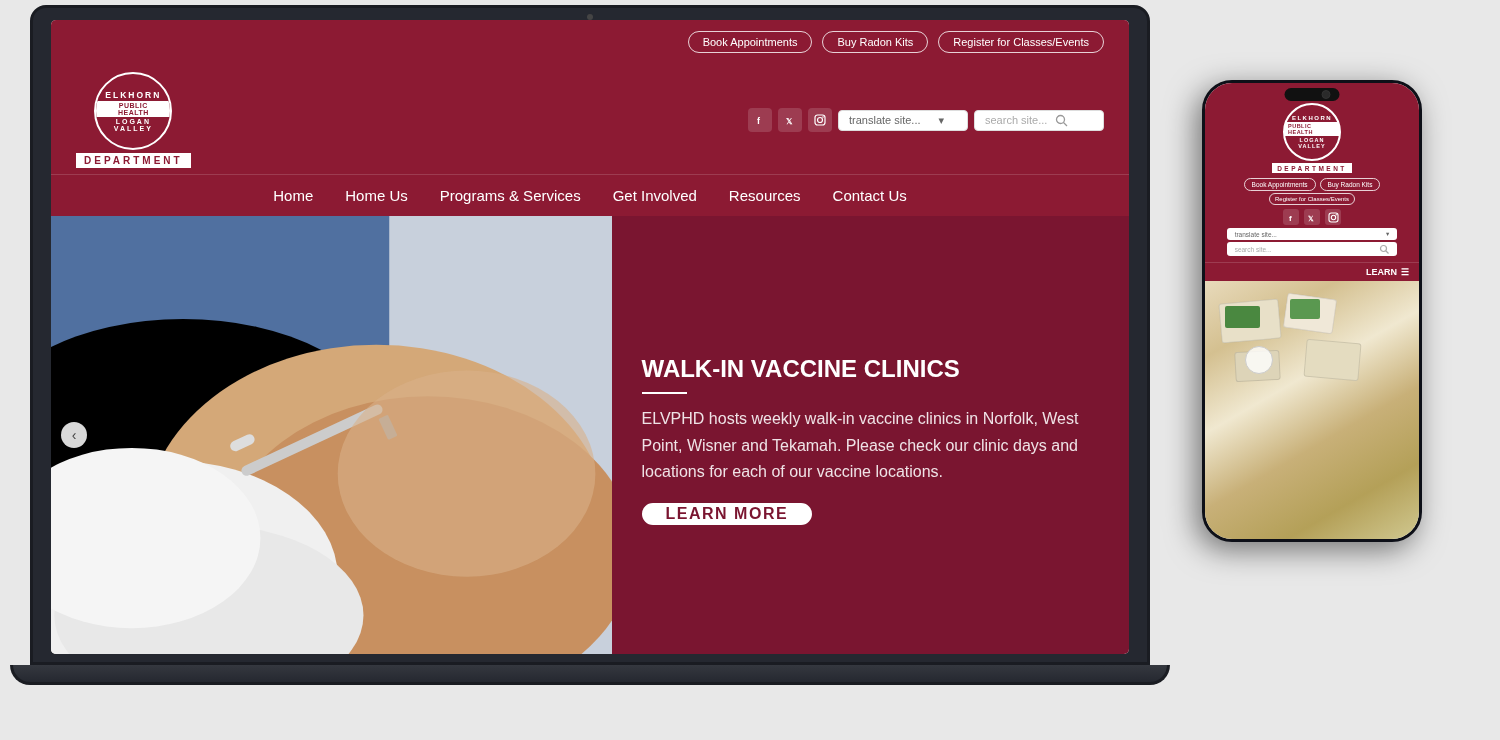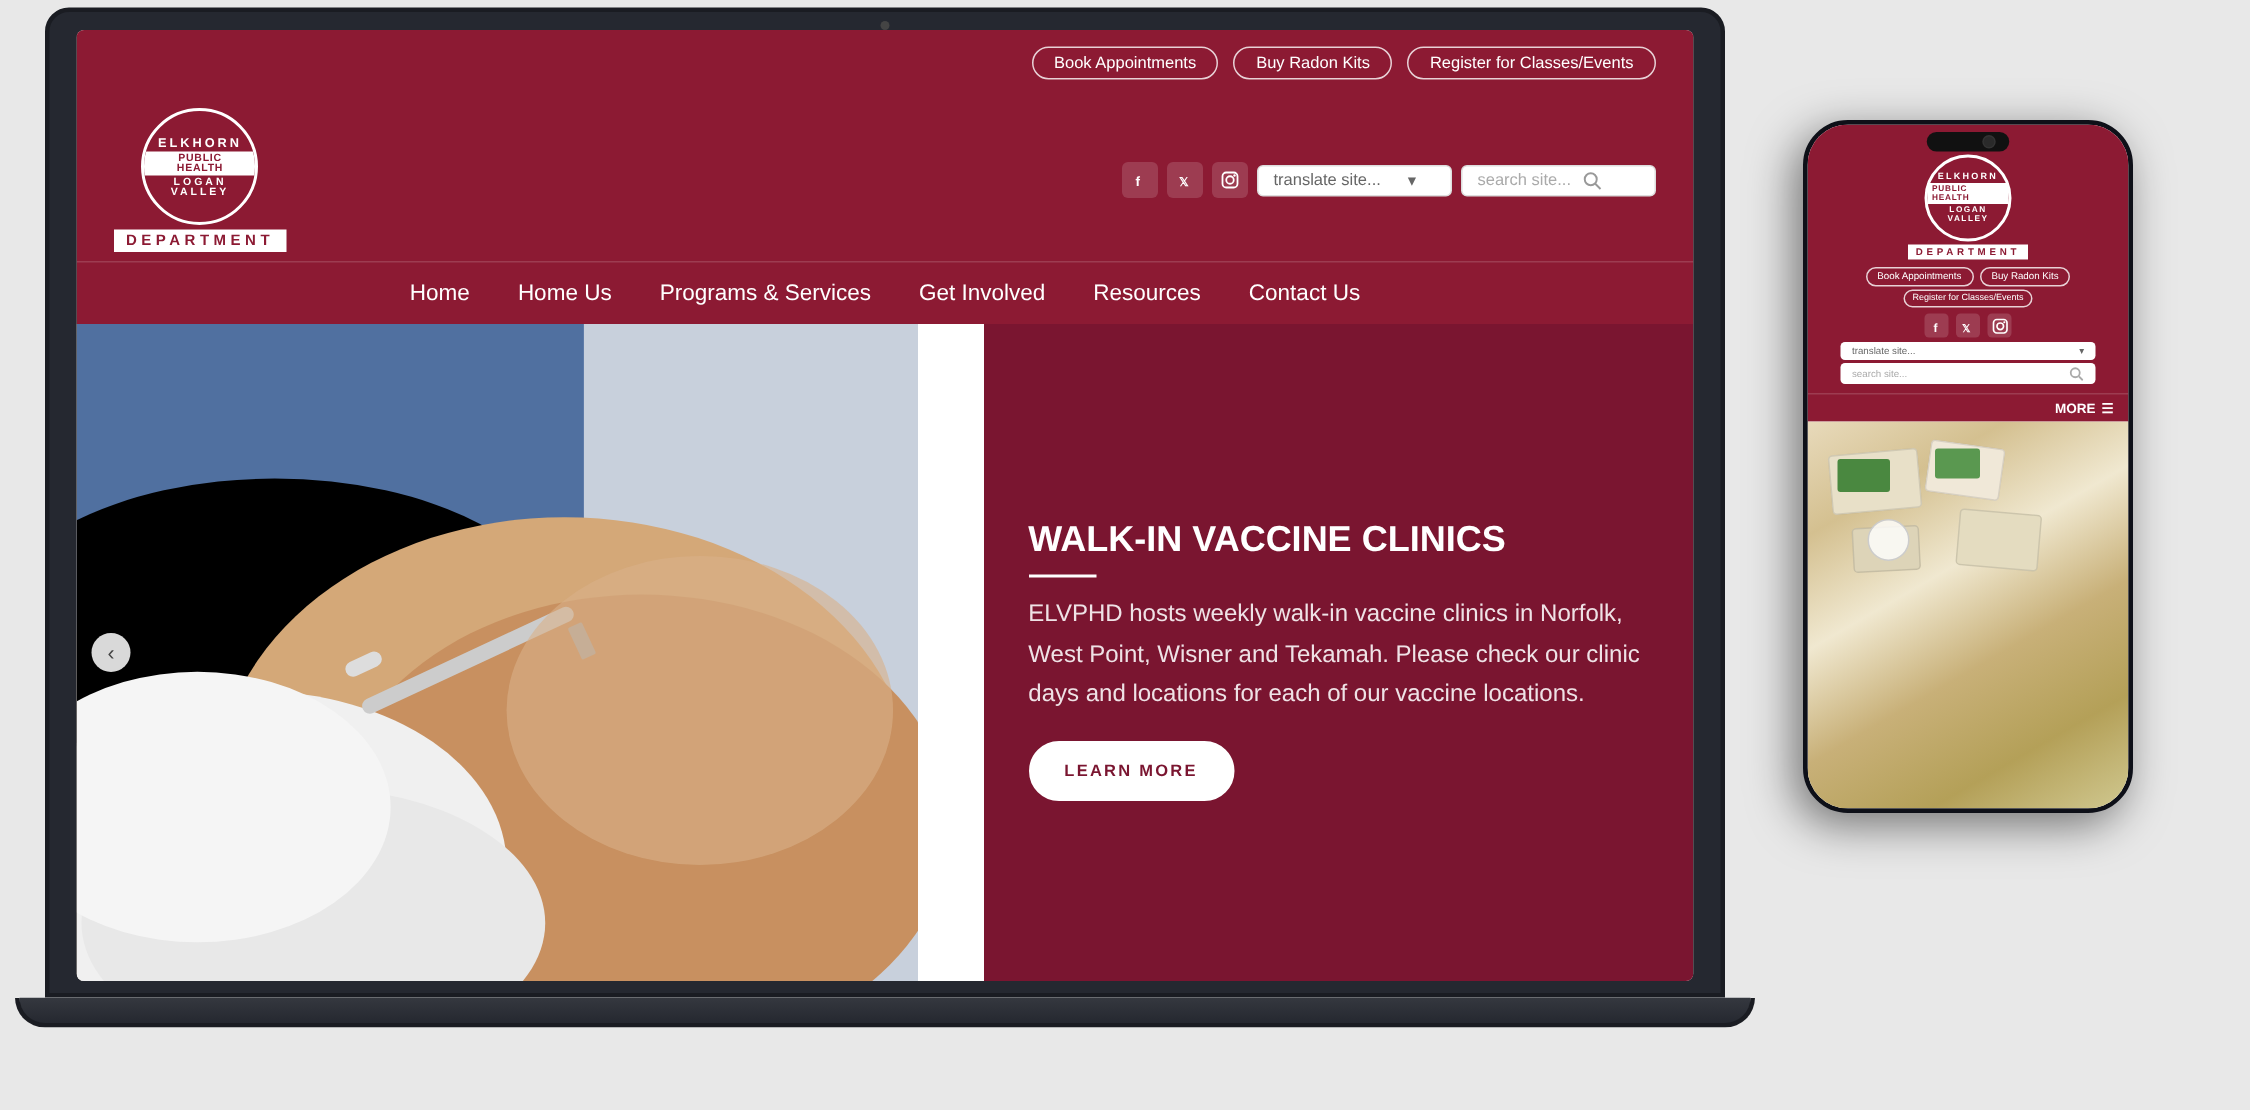--- a/index.html
+++ b/index.html
@@ -273,21 +273,20 @@
     }
 
     
     .w-hero-content {
       flex: 1;
       background: #7a1530;
       padding: 30px 30px 20px;
       display: flex;
       flex-direction: column;
       justify-content: center;
-      margin-left: 44px;
     }
 
     .w-hero-title {
       color: white;
       font-size: 24px;
       font-weight: 900;
       text-transform: uppercase;
       line-height: 1.15;
       margin-bottom: 10px;
     }
@@ -303,23 +302,23 @@
       color: rgba(255,255,255,0.88);
       font-size: 16px;
       line-height: 1.65;
       margin-bottom: 18px;
     }
 
     .w-learn-btn {
       border: 2px solid white;
       background: white;
       color: #7a1530;
-      padding: 12px 22px;
+      padding: 0 22px;
       border-radius: 25px;
-      font-size: 11px;
+      font-size: 16px;
       font-weight: 800;
       letter-spacing: 1.5px;
       cursor: pointer;
       text-transform: uppercase;
       width: fit-content;
     }
 
     .w-prev-btn {
       position: absolute;
       left: 10px;
@@ -734,21 +733,21 @@
           <div class="dp-search">
             <span>search site...</span>
             <svg width="10" height="10" viewBox="0 0 10 10">
                 <circle cx="4.5" cy="4.5" r="3" fill="none" stroke="#aaa" stroke-width="1.2"></circle>
                 <line x1="7" y1="7" x2="9.5" y2="9.5" stroke="#aaa" stroke-width="1.2"></line>
               </svg>
           </div>
         </div>
 
         <div class="dp-menu-bar">
-          <span>MORE</span>
+          <span>LEARN</span>
           <span>☰</span>
         </div>
 
         <div class="dp-content-img">
           <div class="dp-img-bg"></div>
           <div class="dp-item dp-item1"></div>
           <div class="dp-item dp-item2"></div>
           <div class="dp-item dp-item3"></div>
           <div class="dp-item dp-item4"></div>
           <div class="dp-green-label"></div>

